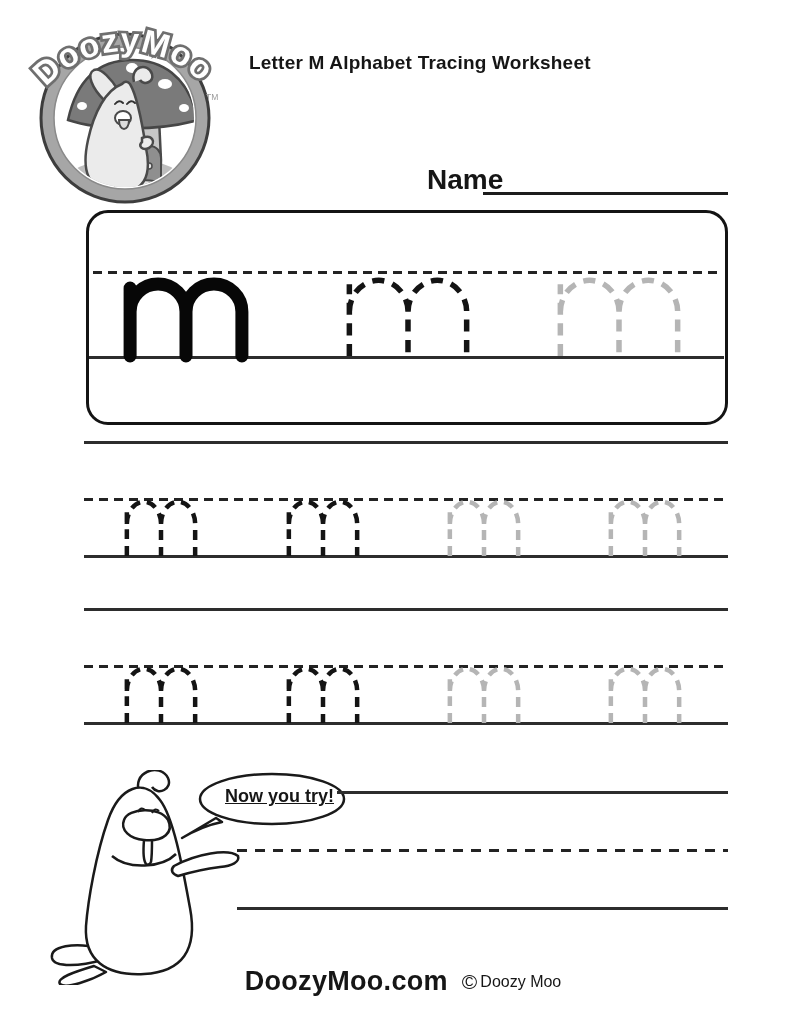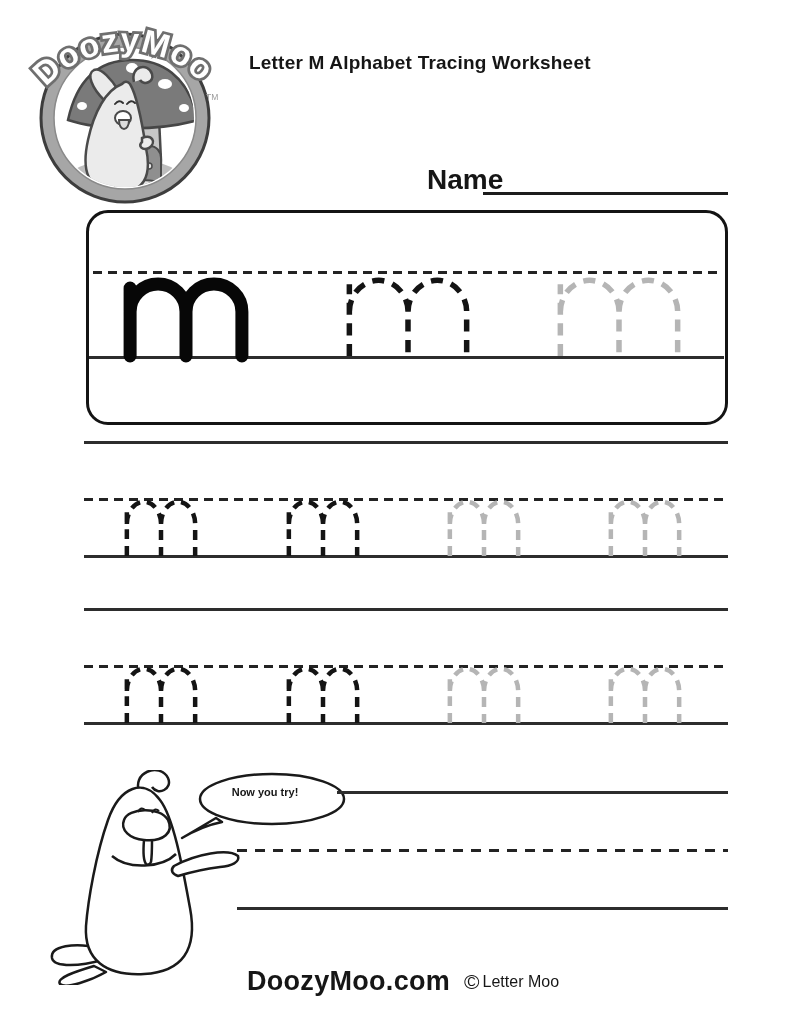--- a/index.html
+++ b/index.html
@@ -29,21 +29,21 @@
 
   
   .practice-row{left:84px;width:644px;height:117px;}
   .row-top{left:0;top:0;width:644px;}
   .row-mid{left:0;top:57px;width:644px;}
   .row-base{left:0;top:114px;width:644px;}
 
   
   .creature-wrap{left:48px;top:770px;width:198px;height:215px;}
   .bubble-wrap{left:182px;top:772px;width:166px;height:64px;}
-  .bubble-text{position:absolute;left:14px;top:14px;width:138px;text-align:center;font-size:11px;font-weight:700;}
+  .bubble-text{position:absolute;left:14px;top:14px;width:138px;text-align:right;font-size:18px;font-weight:700;text-decoration:underline;}
   .try-top{left:337px;top:791px;width:391px;}
   .try-mid{left:237px;top:849px;width:491px;background:repeating-linear-gradient(90deg,#232323 0 10px,transparent 10px 18px);}
   .try-base{left:237px;top:907px;width:491px;}
 
   
   .footer{left:0;top:966px;width:800px;display:flex;justify-content:center;align-items:center;gap:14px;padding-left:6px;box-sizing:border-box;}
   .site{font-size:27px;font-weight:700;letter-spacing:.3px;}
   .copy{font-size:16px;font-weight:400;display:flex;align-items:center;gap:3px;}
   .copy-sym{font-size:21px;line-height:16px;}
   svg{display:block;}
@@ -196,15 +196,15 @@
 </div>
 
 <div class="abs guide-solid try-top"></div>
 <div class="abs guide-dashed try-mid"></div>
 <div class="abs guide-solid try-base"></div>
 
 <div class="abs footer">
   <div class="site">DoozyMoo.com</div>
   <div class="copy">
     <span class="copy-sym">©</span>
-    <span>Letter Moo</span>
+    <span>Doozy Moo</span>
   </div>
 </div>
 
 </body></html>

